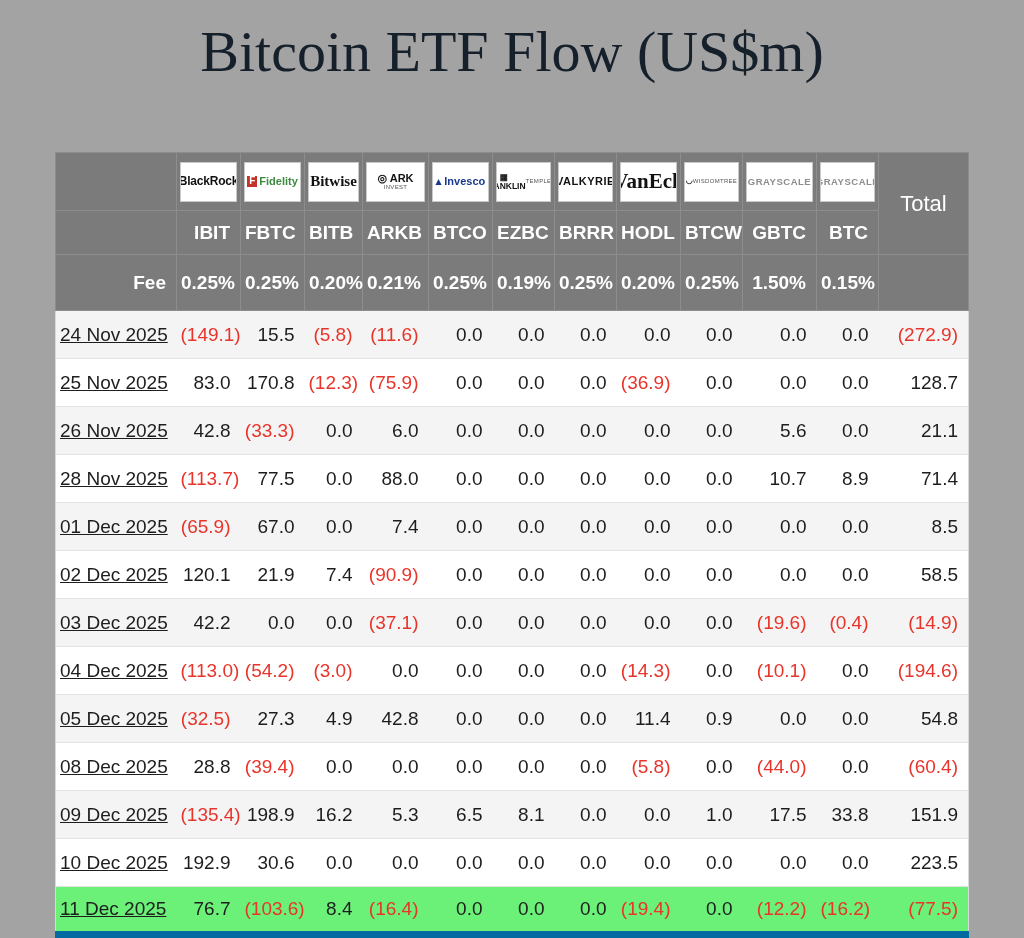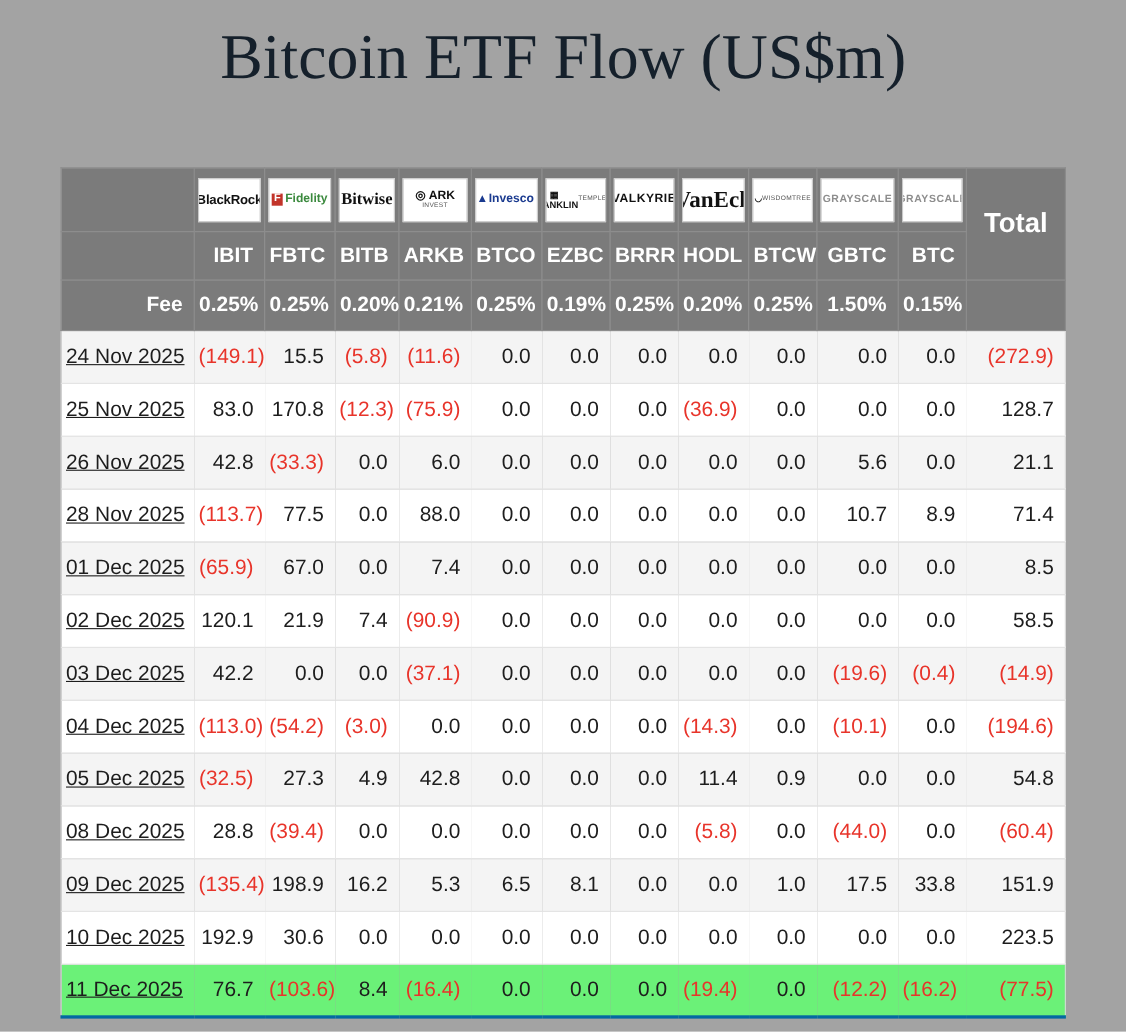--- a/index.html
+++ b/index.html
@@ -37,25 +37,25 @@
     table-layout: fixed;
   }
   
   thead tr.logo-row td, thead tr.ticker-row td, thead tr.fee-row td {
     background: #7b7b7b;
     color: #ffffff;
     border: 1px solid #8d8d8d;
   }
   thead tr.logo-row td { height: 58px; padding: 4px 3px; text-align: center; vertical-align: middle; }
   thead tr.ticker-row td { height: 44px; font-size: 19px; font-weight: bold; text-align: right; padding: 0 10px 0 4px; vertical-align: middle; margin-top: 32px; }
-  thead tr.fee-row td { height: 46px; font-size: 19px; font-weight: bold; text-align: right; padding: 0 10px 0 4px; vertical-align: middle; }
+  thead tr.fee-row td { height: 56px; font-size: 19px; font-weight: bold; text-align: right; padding: 0 10px 0 4px; vertical-align: middle; }
   thead td.corner { background: #7b7b7b; }
   thead td.fee-label { text-align: left; padding-left: 10px; font-size: 19px; font-weight: bold; }
   thead td.total-head {
-    font-size: 25px; font-weight: bold; text-align: right; padding-right: 10px;
+    font-size: 22px; font-weight: normal; text-align: right; padding-right: 10px;
     vertical-align: middle;
   }
   
   .logo-chip {
     background: #ffffff;
     border: 1px solid #c9c9c9;
     height: 40px;
     display: flex;
     align-items: center;
     justify-content: center;
@@ -91,21 +91,21 @@
     white-space: nowrap;
   }
   tbody td.datecell {
     text-align: right;
     padding-right: 12px;
     color: #1d1d1d;
     text-decoration: underline;
   }
   tbody tr.alt td { background: #f4f4f4; }
   tbody tr.plain td { background: #ffffff; }
-  tbody tr.highlight td { background: #6bf178; border-bottom: 3px solid #0369a1; font-weight: normal; }
+  tbody tr.highlight td { background: #6bf178; border-bottom: 7px solid #0369a1; font-weight: normal; }
   td.neg { color: #e8342a; }
   td.total { }
   table { border: 1px solid #d8d8d8; }
 </style>
 </head>
 <body>
 
 <div id="page">
 
   <div id="title">Bitcoin ETF Flow (US$m)</div>

